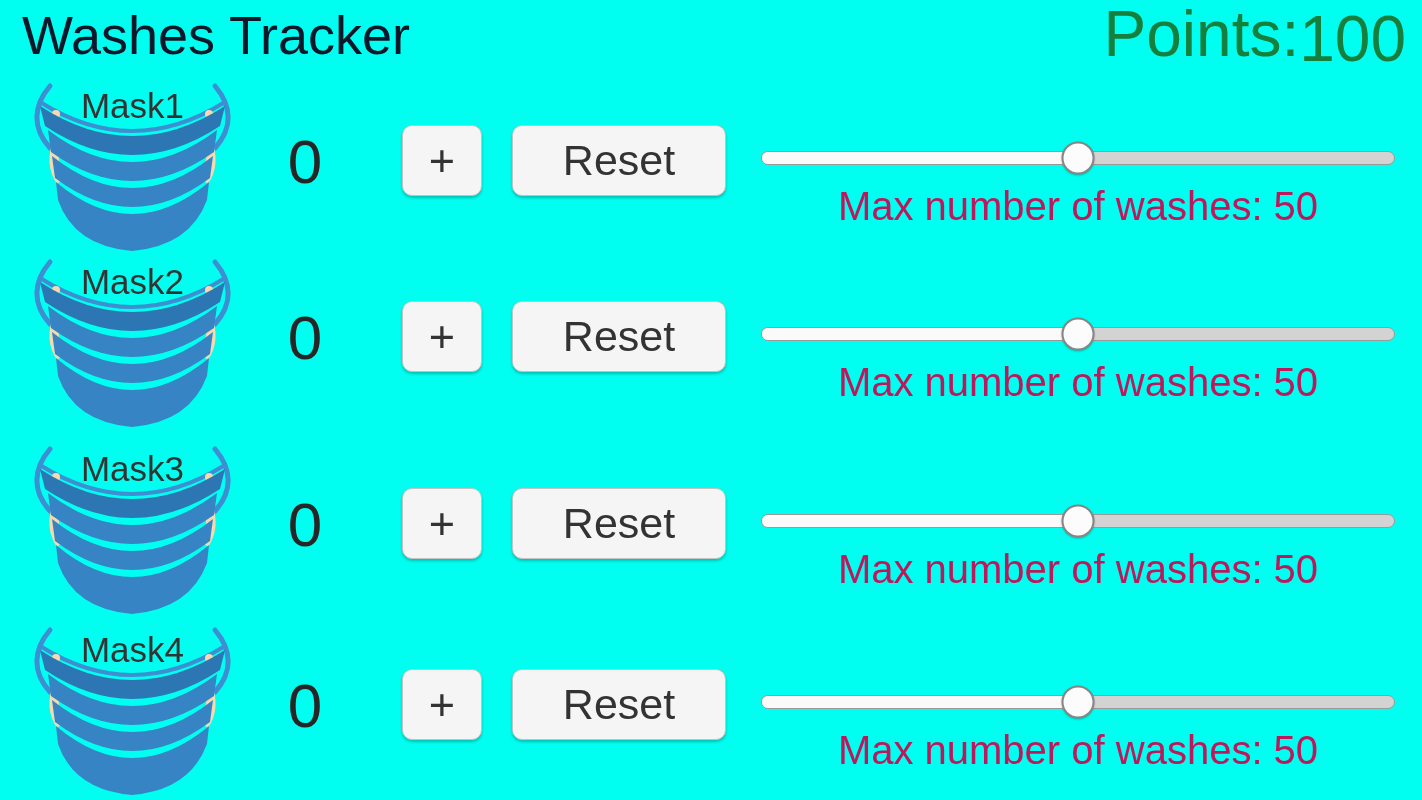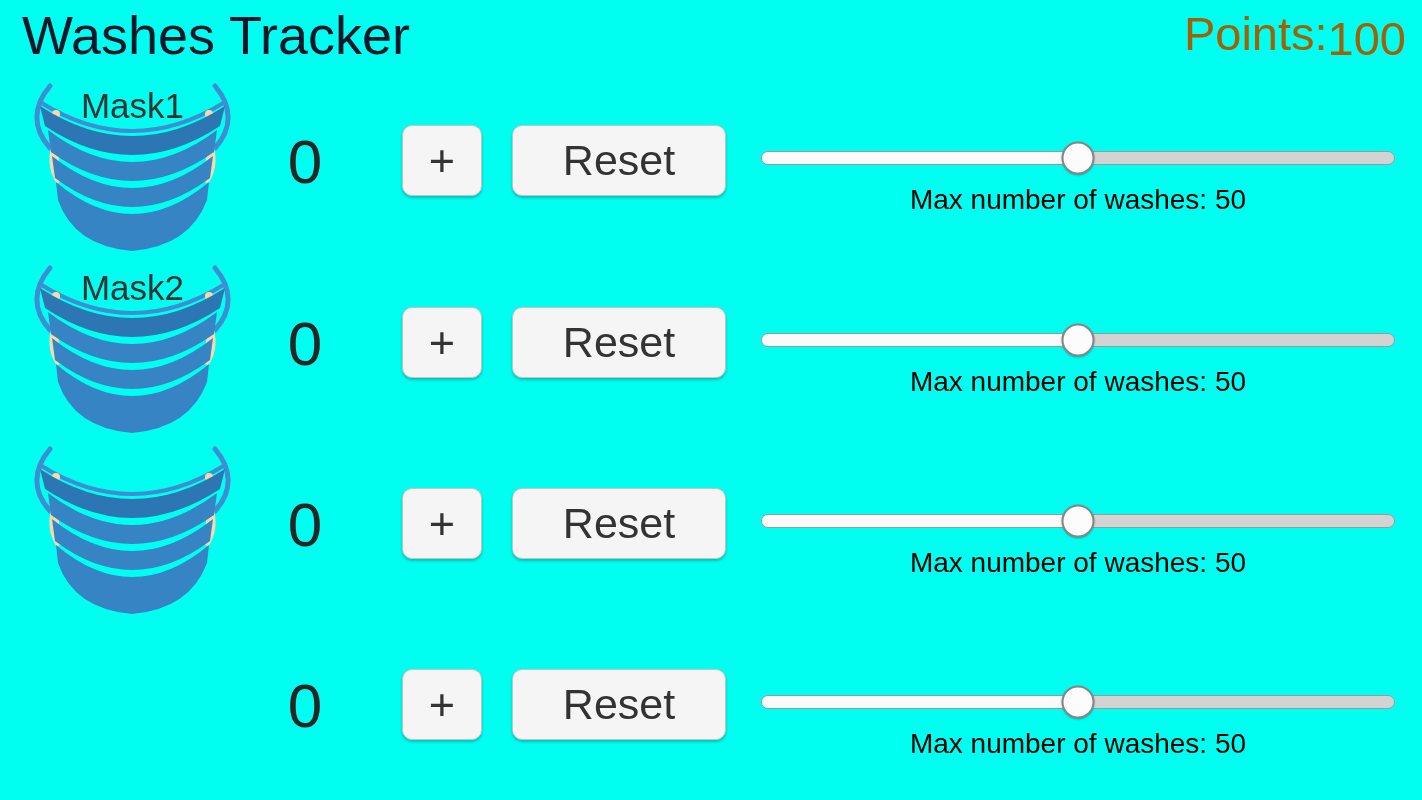--- a/index.html
+++ b/index.html
@@ -9,21 +9,21 @@
     font-family:"Liberation Sans", sans-serif;
     color:#2e2e2e;
   }
   
   .title{
     position:absolute;left:22px;top:2px;
     font-size:54px;line-height:66px;color:#0f172a;
   }
   .points{
     position:absolute;top:2px;right:16px;
-    font-size:47px;line-height:64px;color:#a16207;white-space:nowrap;
+    font-size:64px;line-height:64px;color:#15803d;white-space:nowrap;
   }
   .points .val{position:relative;top:5px;}
 
   
   .row{position:absolute;left:0;width:1422px;height:181px;}
 
   
   .mask-wrap{position:absolute;left:20px;top:0;width:225px;height:176px;text-decoration:underline;}
   .mask-wrap svg{position:absolute;left:0;top:0;width:225px;height:176px;}
   .mask-label{
@@ -61,21 +61,21 @@
   }
   .thumb{
     position:absolute;top:50%;left:50%;width:33px;height:33px;
     transform:translate(-50%,-50%);
     background:#fcfcfc;border:2px solid #868686;border-radius:50%;
     box-shadow:0 1px 2px rgba(0,0,0,0.25);
     cursor:pointer;box-sizing:border-box;
   }
   .maxlabel{
     position:absolute;left:761px;top:106px;width:634px;
-    text-align:center;font-size:28px;color:#000000;white-space:nowrap;
+    text-align:center;font-size:40px;color:#be185d;white-space:nowrap;
   }
 </style>
 </head>
 <body style="background: rgb(0, 255, 240);">
 
 <div class="title">Washes Tracker</div>
 <div class="points"><span>Points:</span><span class="val">100</span></div>
 
 <div class="row" style="top:78px">
   <div class="mask-wrap">
@@ -99,21 +99,21 @@
   <button class="btn btn-reset">Reset</button>
   <div class="slider">
     <div class="track">
       <div class="fill" style="width: 50%;"></div>
       <div class="thumb" style="left: 50%;"></div>
     </div>
   </div>
   <div class="maxlabel">Max number of washes: 50</div>
 </div>
 
-<div class="row" style="top:260px">
+<div class="row" style="top:254px">
   <div class="mask-wrap">
     <svg class="mask-svg" viewBox="0 0 225 176">
   <path d="M30 8 C13 28 12 50 30 70" stroke="#3e8fd2" stroke-width="5" fill="none" stroke-linecap="round"></path>
   <path d="M195 8 C212 28 213 50 195 70" stroke="#3e8fd2" stroke-width="5" fill="none" stroke-linecap="round"></path>
   <path d="M20 24 Q112 82 205 24" stroke="#3e8fd2" stroke-width="4" fill="none" stroke-linecap="round"></path>
   <path d="M34 60 C27 77 28 93 37 106 L45 99 C38 88 37 74 41 64 Z" fill="#f7d9ad"></path>
   <path d="M191 60 C198 77 197 93 188 106 L180 99 C187 88 188 74 184 64 Z" fill="#f7d9ad"></path>
   <circle cx="36" cy="36" r="4" fill="#f7d9ad"></circle>
   <circle cx="189" cy="36" r="4" fill="#f7d9ad"></circle>
   <path d="M20 28 Q112 88 205 28 L200 48 Q112 106 25 48 Z" fill="#2d76b4"></path>
@@ -143,34 +143,51 @@
   <path d="M20 24 Q112 82 205 24" stroke="#3e8fd2" stroke-width="4" fill="none" stroke-linecap="round"></path>
   <path d="M34 60 C27 77 28 93 37 106 L45 99 C38 88 37 74 41 64 Z" fill="#f7d9ad"></path>
   <path d="M191 60 C198 77 197 93 188 106 L180 99 C187 88 188 74 184 64 Z" fill="#f7d9ad"></path>
   <circle cx="36" cy="36" r="4" fill="#f7d9ad"></circle>
   <circle cx="189" cy="36" r="4" fill="#f7d9ad"></circle>
   <path d="M20 28 Q112 88 205 28 L200 48 Q112 106 25 48 Z" fill="#2d76b4"></path>
   <path d="M28 52 Q112 116 197 52 L194 74 Q112 132 31 74 Z" fill="#3684c4"></path>
   <path d="M32 78 Q112 142 193 78 L190 100 Q112 158 35 100 Z" fill="#3684c4"></path>
   <path d="M36 104 Q112 168 189 104 L187 122 Q170 168 112 173 Q54 168 38 122 Z" fill="#3684c4"></path>
 </svg>
+    <div class="mask-label">Mask3</div>
   </div>
   <div class="count">0</div>
   <button class="btn btn-plus">+</button>
   <button class="btn btn-reset">Reset</button>
   <div class="slider">
     <div class="track">
       <div class="fill" style="width: 50%;"></div>
       <div class="thumb" style="left: 50%;"></div>
     </div>
   </div>
   <div class="maxlabel">Max number of washes: 50</div>
 </div>
 
 <div class="row" style="top:622px">
+  <div class="mask-wrap">
+    <svg class="mask-svg" viewBox="0 0 225 176">
+  <path d="M30 8 C13 28 12 50 30 70" stroke="#3e8fd2" stroke-width="5" fill="none" stroke-linecap="round"></path>
+  <path d="M195 8 C212 28 213 50 195 70" stroke="#3e8fd2" stroke-width="5" fill="none" stroke-linecap="round"></path>
+  <path d="M20 24 Q112 82 205 24" stroke="#3e8fd2" stroke-width="4" fill="none" stroke-linecap="round"></path>
+  <path d="M34 60 C27 77 28 93 37 106 L45 99 C38 88 37 74 41 64 Z" fill="#f7d9ad"></path>
+  <path d="M191 60 C198 77 197 93 188 106 L180 99 C187 88 188 74 184 64 Z" fill="#f7d9ad"></path>
+  <circle cx="36" cy="36" r="4" fill="#f7d9ad"></circle>
+  <circle cx="189" cy="36" r="4" fill="#f7d9ad"></circle>
+  <path d="M20 28 Q112 88 205 28 L200 48 Q112 106 25 48 Z" fill="#2d76b4"></path>
+  <path d="M28 52 Q112 116 197 52 L194 74 Q112 132 31 74 Z" fill="#3684c4"></path>
+  <path d="M32 78 Q112 142 193 78 L190 100 Q112 158 35 100 Z" fill="#3684c4"></path>
+  <path d="M36 104 Q112 168 189 104 L187 122 Q170 168 112 173 Q54 168 38 122 Z" fill="#3684c4"></path>
+</svg>
+    <div class="mask-label">Mask4</div>
+  </div>
   <div class="count">0</div>
   <button class="btn btn-plus">+</button>
   <button class="btn btn-reset">Reset</button>
   <div class="slider">
     <div class="track">
       <div class="fill" style="width: 50%;"></div>
       <div class="thumb" style="left: 50%;"></div>
     </div>
   </div>
   <div class="maxlabel">Max number of washes: 50</div>

